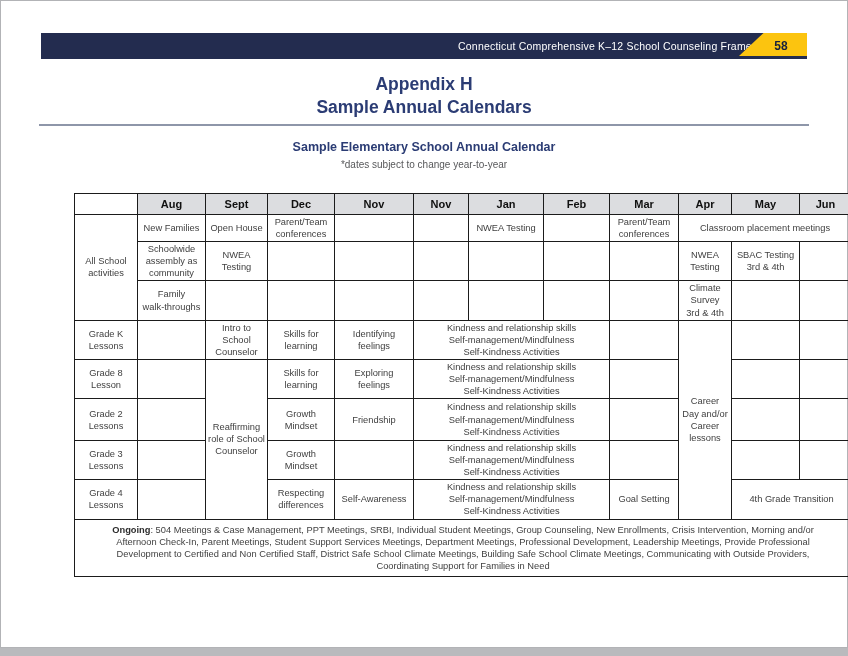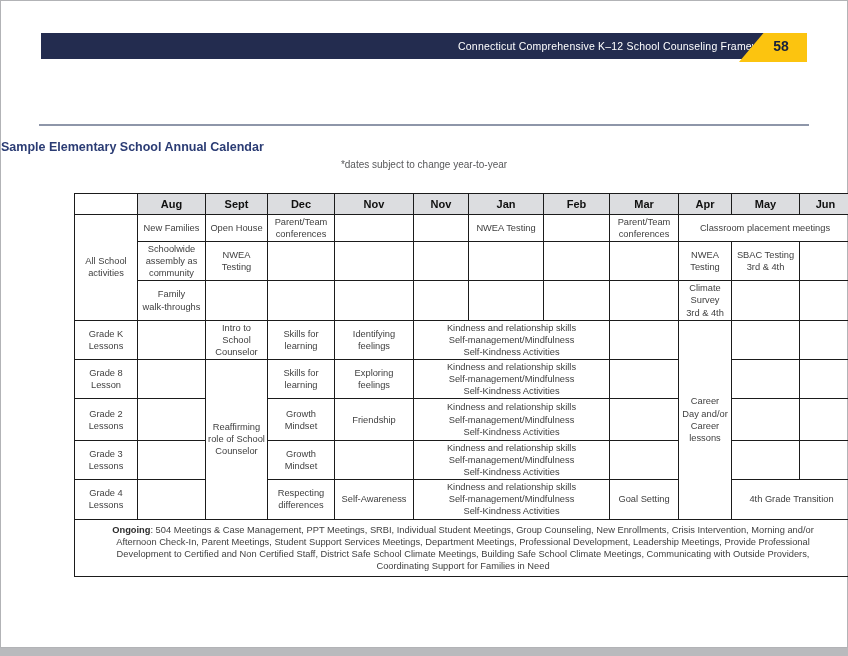--- a/index.html
+++ b/index.html
@@ -24,38 +24,38 @@
     background:#232c4f;
   }
   .bar-title {
     color:#ffffff; font-size:10.5px; letter-spacing:0.2px;
     line-height:26px; padding-left:28px;
     white-space:nowrap;
     text-align:right;
   }
   .page-tab {
     position:absolute; right:0; top:0;
-    width:68px; height:29px;
+    width:68px; height:23px;
     background:#fcc40f;
     clip-path:polygon(36% 0, 100% 0, 100% 100%, 0 100%);
     text-align:center;
-    font-size:14px; font-weight:bold; color:#16203c;
+    font-size:12px; font-weight:bold; color:#16203c;
     line-height:26px;
     padding-left:16px;
   }
   
   .title-block { position:absolute; left:0; top:72px; width:100%; text-align:center; }
   .title-line { font-size:17.5px; font-weight:bold; color:#2b3c74; line-height:23px; }
   .divider {
     position:absolute; left:38px; top:123px;
     width:770px; height:2px; background:#8e96a9;
   }
   .cal-title {
     position:absolute; left:0; top:139px; width:100%;
-    text-align:left; font-size:12.5px; font-weight:bold; color:#2b3c74;
+    text-align:center; font-size:12.5px; font-weight:bold; color:#2b3c74;
   }
   .cal-subtitle {
     position:absolute; left:0; top:158px; width:100%;
     text-align:center; font-size:10px; color:#57585a;
   }
   
   table.calendar {
     position:absolute; left:37px; top:192px;
     width:777px;
     border-collapse:collapse; table-layout:fixed;margin-left:36px;
@@ -96,20 +96,24 @@
 </head>
 <body>
 
 <div class="page">
 
   <div class="header-bar">
     <div class="bar-title">Connecticut Comprehensive K–12 School Counseling Framework Guide</div>
     <div class="page-tab">58</div>
   </div>
 
+  <div class="title-block">
+    <div class="title-line">Appendix H</div>
+    <div class="title-line">Sample Annual Calendars</div>
+  </div>
 
   <div class="divider"></div>
 
   <div class="cal-title">Sample Elementary School Annual Calendar</div>
   <div class="cal-subtitle">*dates subject to change year-to-year</div>
 
   <table class="calendar">
     <colgroup>
       <col style="width:63px">
         <col style="width:68px">

